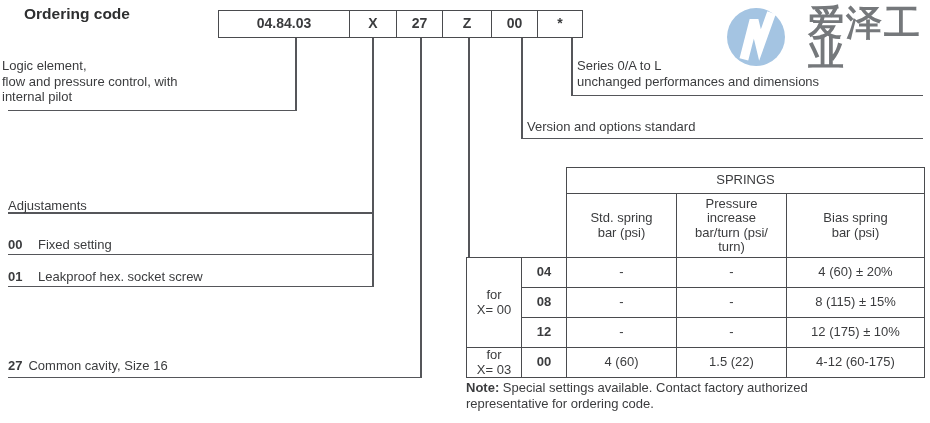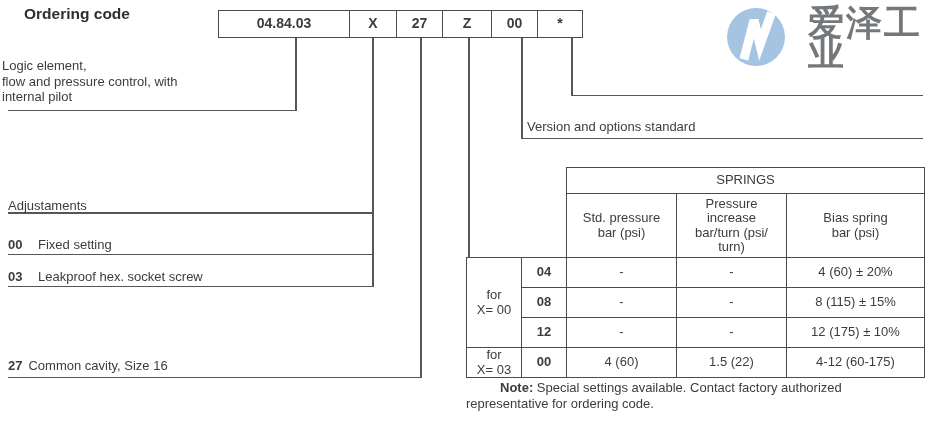--- a/index.html
+++ b/index.html
@@ -39,21 +39,21 @@
     line-height:14.5px;box-sizing:border-box;background:#fff;
   }
   table.springs td.blank{border:none;background:transparent;}
   table.springs td.bold{font-weight:bold;}
   .row-h1{height:26px;}
   .row-h2{height:64px;}
   .row-h3{height:30px;}
 
   
   .note{position:absolute;left:466px;top:380px;width:450px;white-space:pre-line;}
-  .note .prefix{font-weight:bold;margin-left:34px;}
+  .note .prefix{font-weight:bold;}
 
   
   .logo-icon{position:absolute;left:724px;top:5px;}
   .logo-cn{position:absolute;left:808px;top:8px;font-size:36px;line-height:30px;
     font-weight:600;letter-spacing:2px;color:#75787b;font-family:sans-serif;}
   .logo-en{position:absolute;left:811px;top:41px;font-size:14px;letter-spacing:1.3px;color:#9ba1a6;}
 </style>
 </head>
 <body>
 
@@ -85,48 +85,50 @@
 
   <div class="ln v" style="left:521px;top:38px;height:101px"></div>
   <div class="ln h" style="left:521px;top:137.5px;width:402px"></div>
 
   <div class="ln v" style="left:571px;top:38px;height:58px"></div>
   <div class="ln h" style="left:571px;top:94.5px;width:352px"></div>
 
   <div class="lbl preline" style="left:2px;top:58px">Logic element,
 flow and pressure control, with
 internal pilot</div>
+  <div class="lbl preline" style="left:577px;top:58px">Series 0/A to L
+unchanged performances and dimensions</div>
   <div class="lbl" style="left:527px;top:119px">Version and options standard</div>
 
   <div class="lbl" style="left:8px;top:198px">Adjustaments</div>
   <div class="lbl" style="left:8px;top:237px">
     <span class="adj-code">00</span><span>Fixed setting</span>
   </div>
   <div class="lbl" style="left:8px;top:269px">
-    <span class="adj-code">03</span><span>Leakproof hex. socket screw</span>
+    <span class="adj-code">01</span><span>Leakproof hex. socket screw</span>
   </div>
   <div class="lbl" style="left:8px;top:358px">
     <span class="cav-code">27</span><span>Common cavity, Size 16</span>
   </div>
 
   <table class="springs">
     <colgroup>
       <col style="width:55px">
         <col style="width:45px">
         <col style="width:110px">
         <col style="width:110px">
         <col style="width:138px">
     </colgroup>
     <tbody>
         <tr class="row-h1">
       <td class="blank" colspan="2" rowspan="2"></td>
       <td colspan="3">SPRINGS</td>
     </tr>
     <tr class="row-h2">
-      <td class="preline">Std. pressure
+      <td class="preline">Std. spring
 bar (psi)</td>
       <td class="preline">Pressure
 increase
 bar/turn (psi/
 turn)</td>
       <td class="preline">Bias spring
 bar (psi)</td>
     </tr>
     <tr class="row-h3">
       <td class="preline" rowspan="3">for

